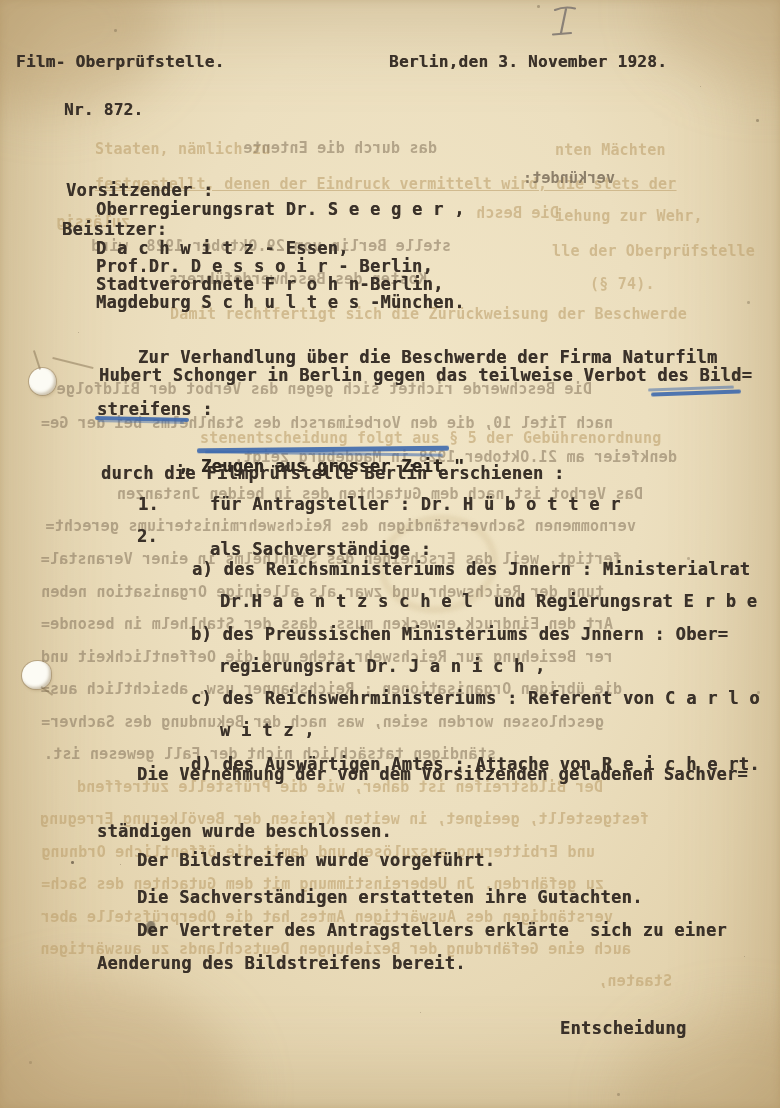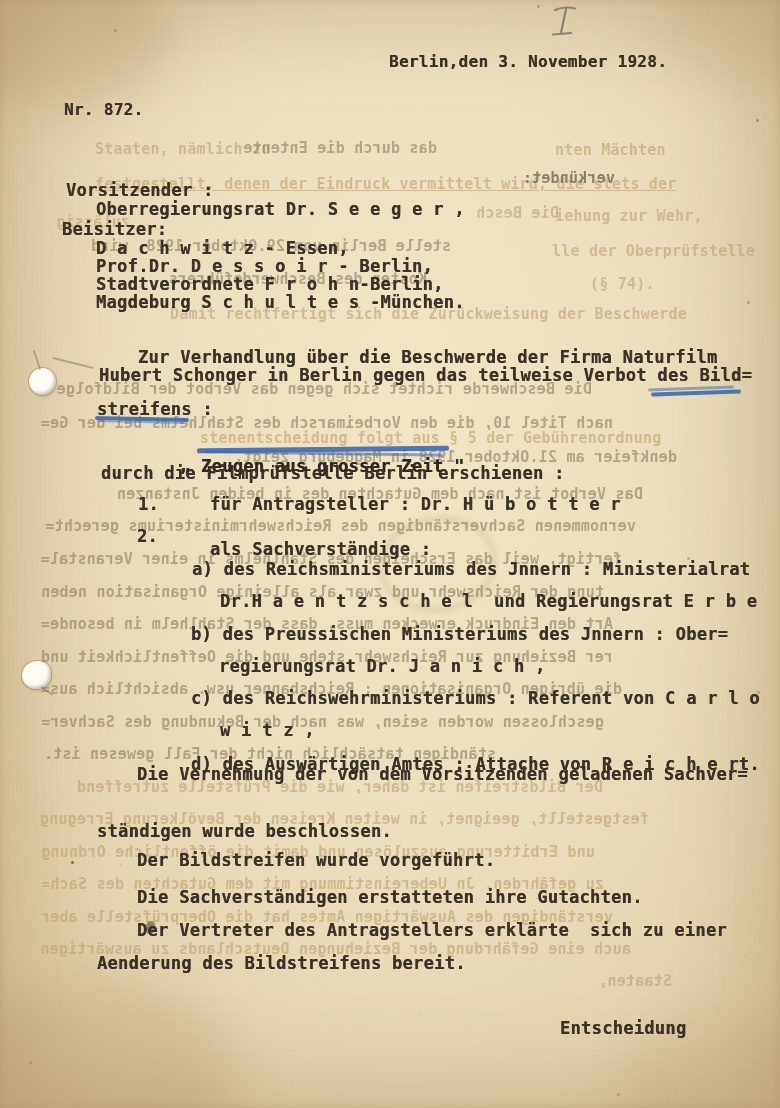--- a/index.html
+++ b/index.html
@@ -115,20 +115,21 @@
   <div class="tear" style="left:52px;top:362px;width:42px;height:1.5px;transform:rotate(14deg);"></div>
   <div class="tear" style="left:36px;top:350px;width:2px;height:20px;transform:rotate(-18deg);"></div>
   <div class="tear" style="left:40px;top:690px;width:14px;height:1.5px;transform:rotate(35deg);"></div>
 
   <svg class="pencil" width="40" height="40" viewBox="0 0 40 40">
     <path d="M9 8 C15 5.5 23 5 29 6.5" stroke="#8a8177" stroke-width="2.1" fill="none" stroke-linecap="round"></path>
     <path d="M20 7 L15 31" stroke="#8a8177" stroke-width="2.2" fill="none" stroke-linecap="round"></path>
     <path d="M7 32.5 L25 31" stroke="#8a8177" stroke-width="2.1" fill="none" stroke-linecap="round"></path>
   </svg>
 
+  <div class="tl fs16" style="left:16px;top:52px;">Film- Oberprüfstelle.</div>
   <div class="tl fs16" style="left:389px;top:52px;">Berlin,den 3. November 1928.</div>
   <div class="tl fs16" style="left:64px;top:100px;">Nr. 872.</div>
 
   <div class="tl" style="left:66px;top:180px;">Vorsitzender :</div>
   <div class="tl" style="left:96px;top:199px;">Oberregierungsrat Dr. S e e g e r ,</div>
   <div class="tl" style="left:62px;top:219px;">Beisitzer:</div>
   <div class="tl" style="left:96px;top:238px;">D a c h w i t z - Essen,</div>
   <div class="tl" style="left:96px;top:256px;">Prof.Dr. D e s s o i r - Berlin,</div>
   <div class="tl" style="left:96px;top:274px;">Stadtverordnete F r o h n-Berlin,</div>
   <div class="tl" style="left:96px;top:292px;">Magdeburg S c h u l t e s -München.</div>

